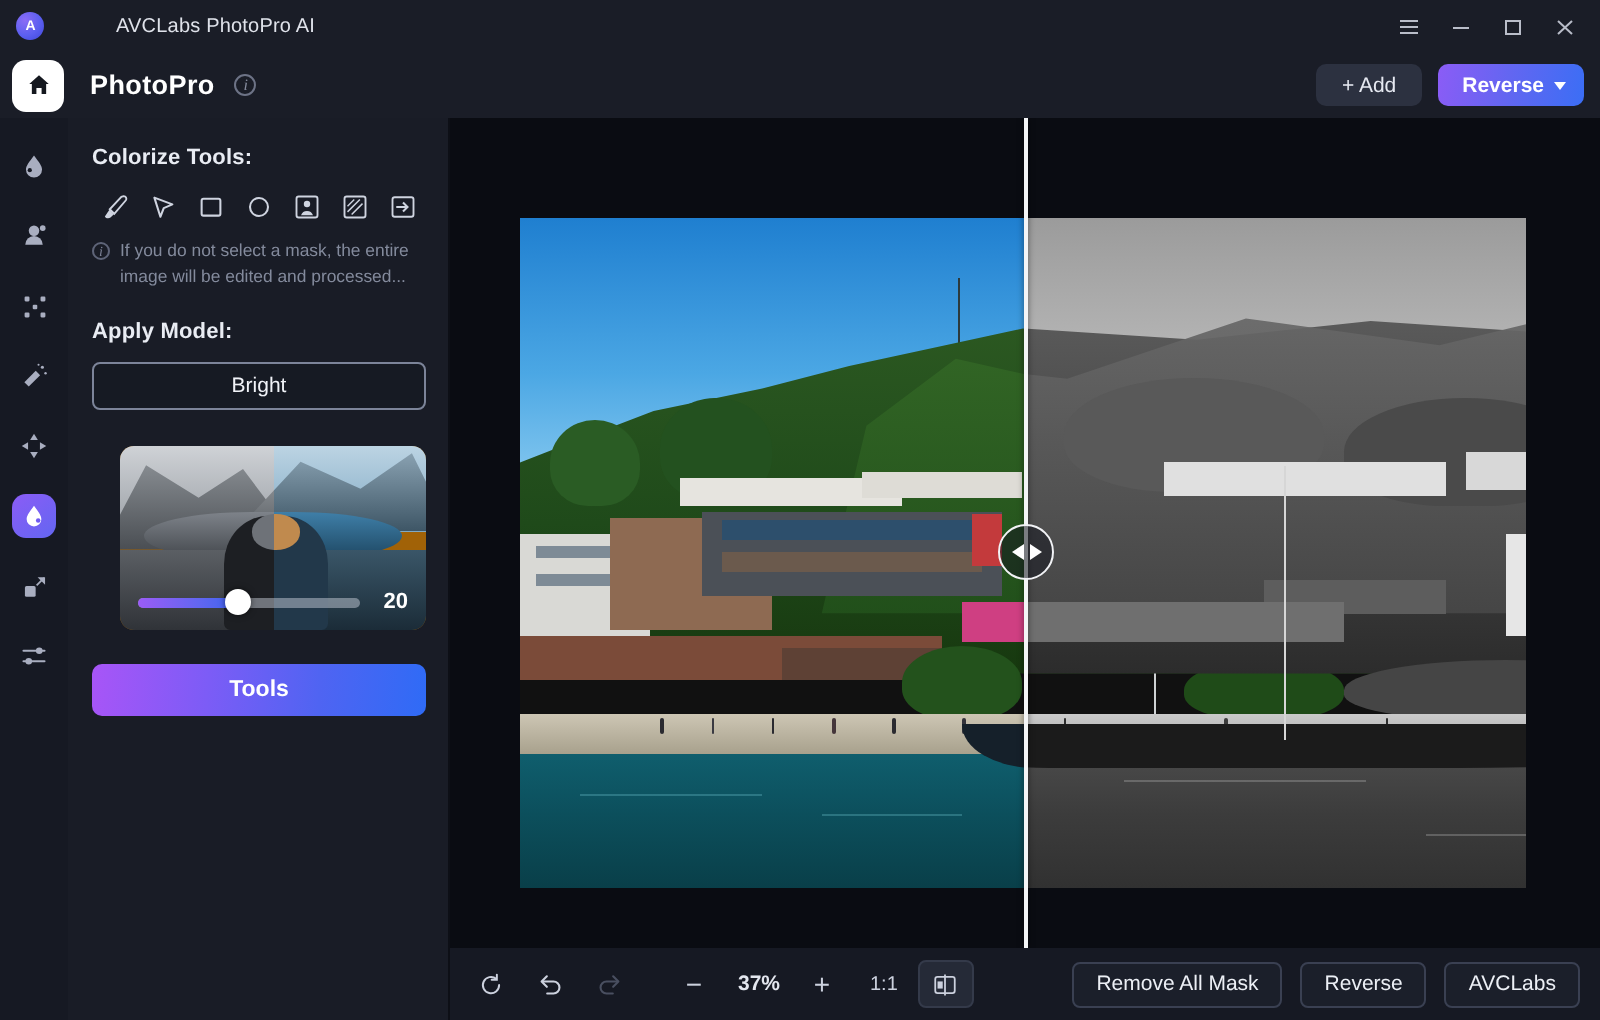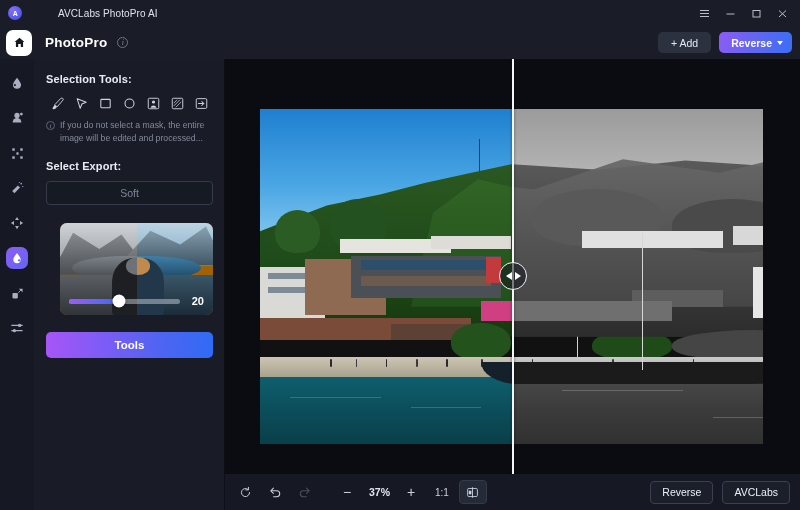--- a/index.html
+++ b/index.html
@@ -355,21 +355,21 @@
               <line x1="2" y1="5" x2="14" y2="5"></line>
               <line x1="2" y1="11" x2="14" y2="11"></line>
             </g>
             <circle cx="11" cy="5" r="1.9" fill="currentColor"></circle>
             <circle cx="5" cy="11" r="1.9" fill="currentColor"></circle>
           </svg>
       </div>
     </div>
 
     <div class="panel">
-      <div class="sec-label">Selection Tools:</div>
+      <div class="sec-label">Colorize Tools:</div>
 
       <div class="tool-row">
         <div class="tool-ico">
           <svg width="15" height="15" viewBox="0 0 16 16">
               <path d="M12.6 2.2 a1.4 1.4 0 0 1 1.2 2.2 L7.6 11.6 L5.2 9.2 L11.4 2.6 Z" fill="none" stroke="currentColor" stroke-width="1"></path>
               <path d="M5 9.4 L7.4 11.8 L5.6 13.6 C4.6 14.4 3 14 2.6 13 Z" fill="currentColor"></path>
             </svg>
         </div>
         <div class="tool-ico">
           <svg width="15" height="15" viewBox="0 0 16 16">
@@ -414,22 +414,22 @@
         </div>
       </div>
 
       <div class="hint">
         <div class="hint-i">i</div>
         <div class="hint-txt">If you do not select a mask, the entire image will be edited and processed...</div>
       </div>
 
       <div class="sec-gap"></div>
 
-      <div class="sec-label">Select Export:</div>
-      <div class="model-btn">Soft</div>
+      <div class="sec-label">Apply Model:</div>
+      <div class="model-btn sel">Bright</div>
 
       <div style="height:8px"></div>
 
       <div class="ri-card">
 
         <div class="ri-half l">
           <div class="ri-scene" style="width:200%;">
             <div class="ri-sky" style="background:linear-gradient(#cfd2d6,#9ba0a6);"></div>
             <div class="ri-mtn1" style="background:linear-gradient(#8e9398,#4a4e53);"></div>
             <div class="ri-mtn2" style="background:linear-gradient(#aeb2b6,#5c6166);"></div>
@@ -604,19 +604,20 @@
           <div class="bb-ratio">1:1</div>
           <div class="bb-btn boxed">
             <svg width="13" height="13" viewBox="0 0 16 16">
                 <rect x="2" y="3" width="12" height="10" rx="1.4" fill="none" stroke="currentColor" stroke-width="1.1"></rect>
                 <line x1="8" y1="1.6" x2="8" y2="14.4" stroke="currentColor" stroke-width="1.1"></line>
                 <rect x="3.4" y="5.8" width="3.2" height="4.4" fill="currentColor"></rect>
               </svg>
           </div>
         </div>
         <div class="bb-right">
+          <button class="bb-action">Remove All Mask</button>
           <button class="bb-action">Reverse</button>
           <button class="bb-action">AVCLabs</button>
         </div>
       </div>
     </div>
   </div>
 </div>
 
 </body></html>

